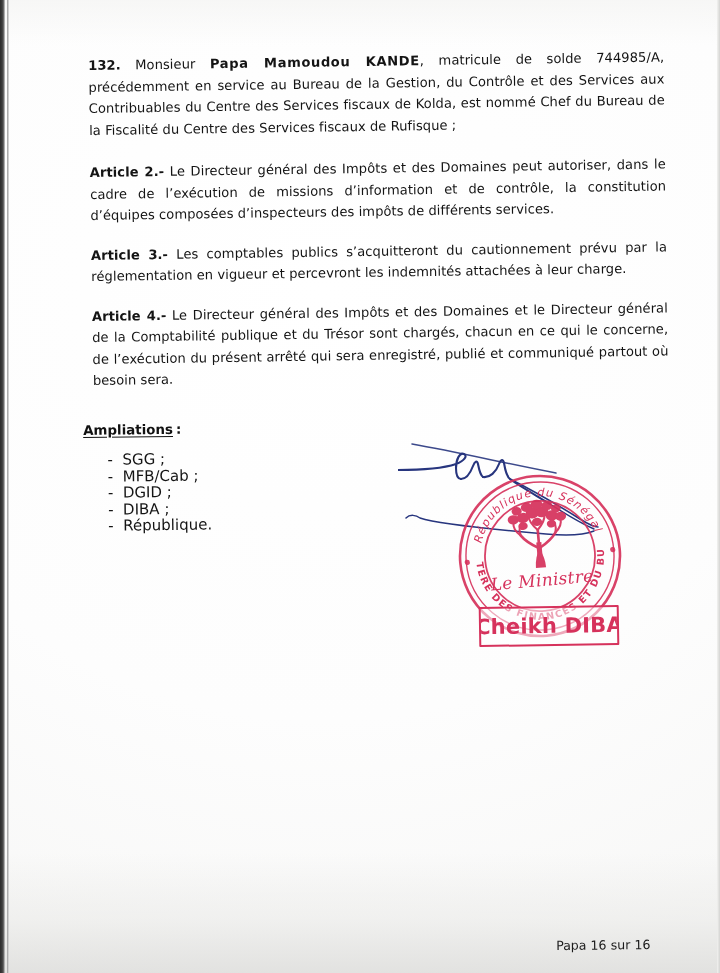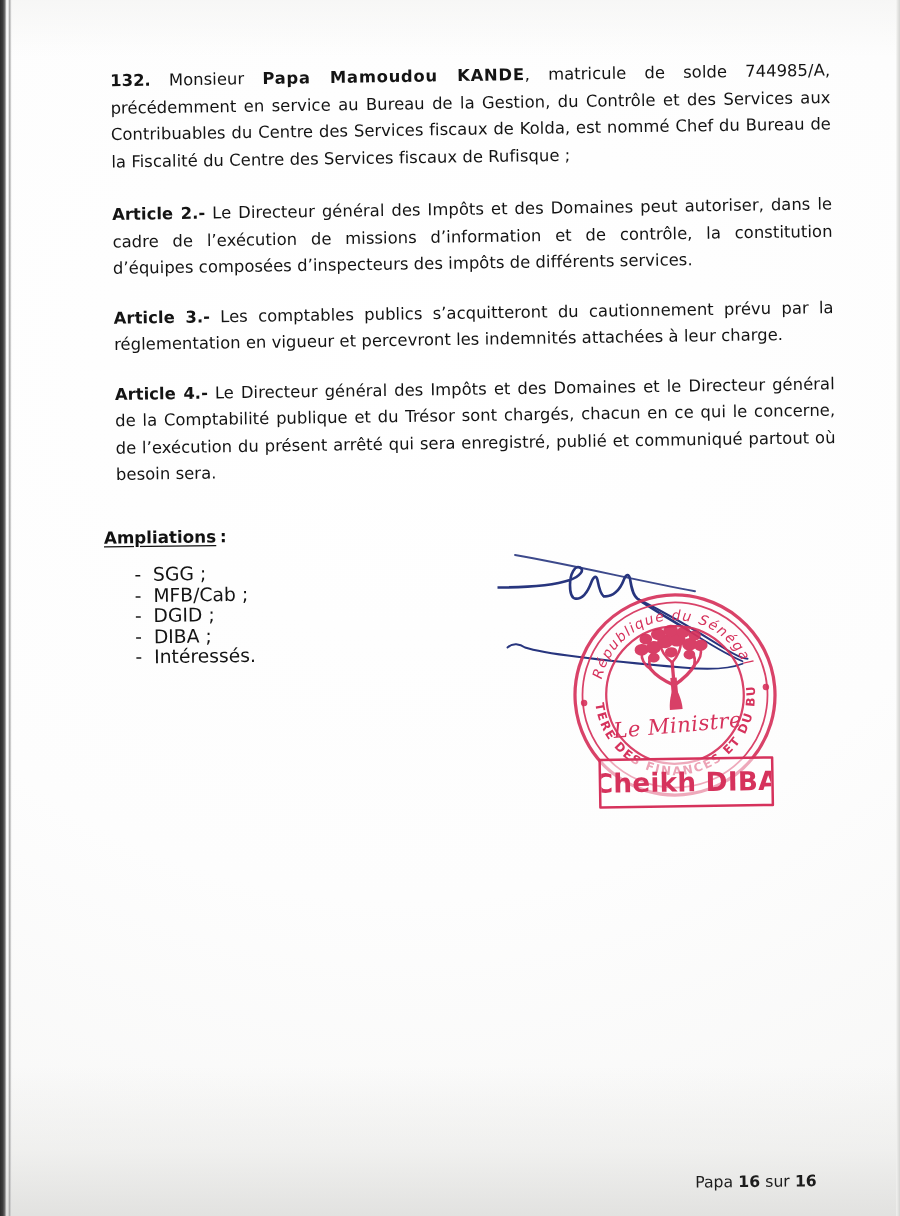--- a/index.html
+++ b/index.html
@@ -169,21 +169,21 @@
   #page-footer {
     position: absolute;
     left: 556px;
     top: 938px;
     font-size: 12.6px;
     color: #1c1c1c;
     white-space: nowrap;
     transform: rotate(-0.6deg);
     transform-origin: 0 0;
   }
-  #page-footer b { font-weight: bold; }
+  #page-footer b { font-weight: normal; }
 </style>
 </head>
 <body>
 
 <div id="page">
 
   <div id="paper-surface"></div>
   <div id="scan-shadow-top"></div>
   <div id="scan-shadow-bottom"></div>
   <div id="left-edge"></div>
@@ -202,21 +202,21 @@
 
   </div>
 
   <div id="ampliations-block">
     <span id="ampliations-title">Ampliations</span><span id="ampliations-colon">:</span>
     <ul id="ampliations-list">
       <li>-  SGG ;</li>
       <li>-  MFB/Cab ;</li>
       <li>-  DGID ;</li>
       <li>-  DIBA ;</li>
-      <li>-  Intéressés.</li>
+      <li>-  République.</li>
     </ul>
   </div>
 
   <svg id="signature-mark" viewBox="0 0 250 120" xmlns="http://www.w3.org/2000/svg">
     <g fill="none" stroke="#27357e" stroke-linecap="round" stroke-linejoin="round">
       <path d="M14 14 C60 22, 110 34, 158 43" stroke-width="1.5" opacity="0.9"></path>
       <path d="M0 40 C26 40, 46 38, 58 34 C66 31, 70 26, 66 24 C62 22, 58 29, 58 38 C58 45, 60 49, 63 49" stroke-width="2.1"></path>
       <path d="M63 49 C68 49, 72 44, 75 36 C77 31, 79 30, 80 34 C81 39, 82 45, 85 47" stroke-width="2.1"></path>
       <path d="M85 47 C92 48, 98 42, 101 34 C103 29, 105 29, 106 33 C107 39, 108 46, 112 49 C120 55, 134 63, 152 74" stroke-width="2.1"></path>
       <path d="M112 49 C130 58, 155 72, 182 89 C190 94, 196 97, 200 97" stroke-width="1.6"></path>

